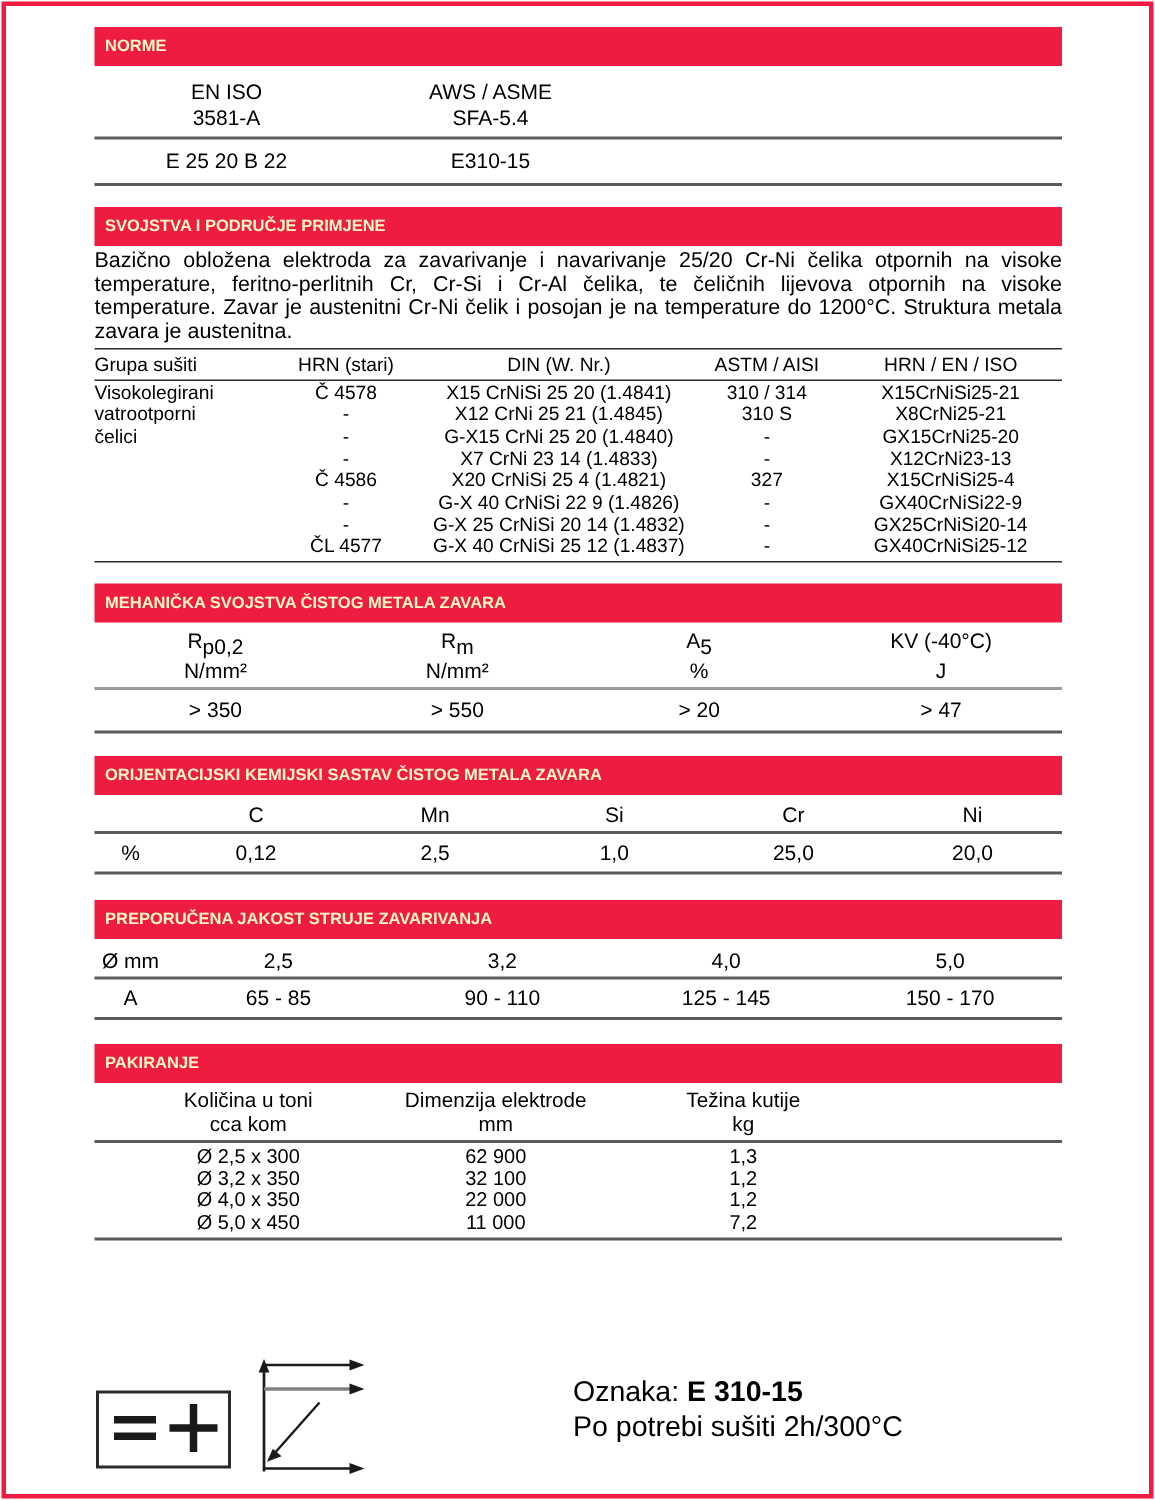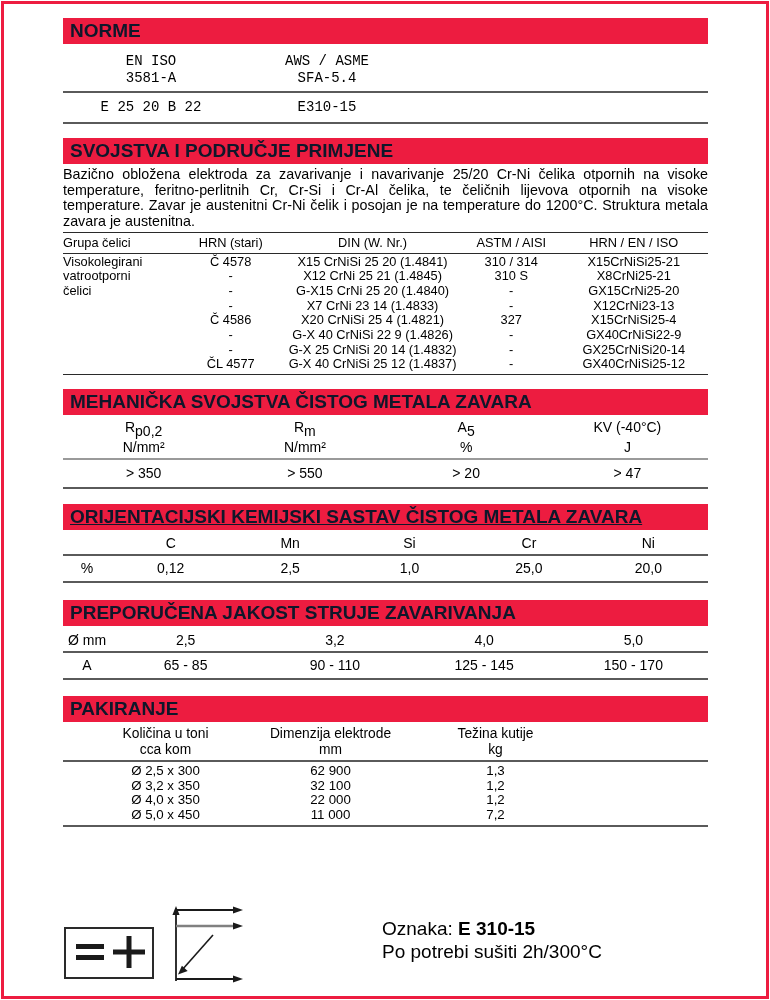--- a/index.html
+++ b/index.html
@@ -11,36 +11,36 @@
     border:3px solid #ED1C40;
     background:#fff;
     font-family:"Liberation Sans", sans-serif;
     color:#000;
     overflow:hidden;
   }
   .content {position:absolute; left:59px; top:14px; width:645px;}
 
   .bar {
     background:#ED1C40;
-    color:#0f172a;
+    color:#fef9c3;
     font-weight:bold;
-    font-size:19px;
+    font-size:11px;
     line-height:26px;
     height:26px;
     padding-left:7px;
     box-sizing:border-box;
   }
 
   .rule     {height:1px;  background:#2a2a2a;}
   .rule-md  {height:2px;  background:#5a5a5a;}
   .rule-gray{height:2px;  background:#9a9a9a;}
 
   
   .norme-head {display:flex; margin-top:9px; text-align:center; font-size:14px; line-height:16.5px;}
-  .ncol {width:176px;font-family:Liberation Mono, monospace;}
+  .ncol {width:176px;}
   .norme-head + .rule-md {margin-top:5px;}
   .norme-vals {display:flex; text-align:center; font-size:14px; padding:6px 0 7px;}
 
   
   .bar-svojstva {margin-top:14px;}
   .par {margin-top:3px; font-size:14.3px; line-height:15.7px; text-align:justify;}
   .par + .rule {margin-top:2px;}
   .steel {font-size:12.8px; line-height:14.7px;}
   .steel .hrow {display:flex; padding:3px 0 2px;}
   .steel .drow {display:flex;}
@@ -54,21 +54,21 @@
   
   .bar-meh {margin-top:14px;}
   .m-head {display:flex; margin-top:4px; text-align:center; font-size:14px; line-height:16px;}
   .m-col {width:25%;}
   .m-head + .rule-gray {margin-top:3px;}
   .m-vals {display:flex; text-align:center; font-size:14px; padding:5px 0 6px;}
   .m-vals .m-col {width:25%;}
   sub {font-size:14px;}
 
   
-  .bar-kem {margin-top:15px;text-decoration:underline;}
+  .bar-kem {margin-top:15px;}
   .k-row {display:flex; text-align:center; font-size:14px;}
   .k-head {margin-top:5px; padding-bottom:3px;}
   .k-vals {padding:4px 0 5px;}
   .lbl-cell {width:48px; text-align:center;}
   .k-cell {flex:1; text-align:center;}
 
   
   .bar-str {margin-top:17px;}
   .s-row {display:flex; text-align:center; font-size:14px;}
   .s-row1 {margin-top:6px; padding-bottom:3px;}
@@ -121,21 +121,21 @@
     </div>
     <div class="rule-md"></div>
 
     <div class="bar bar-svojstva">
       <span>SVOJSTVA I PODRUČJE PRIMJENE</span>
     </div>
     <div class="par">Bazično obložena elektroda za zavarivanje i navarivanje 25/20 Cr-Ni čelika otpornih na visoke temperature, feritno-perlitnih Cr, Cr-Si i Cr-Al čelika, te čeličnih lijevova otpornih na visoke temperature. Zavar je austenitni Cr-Ni čelik i posojan je na temperature do 1200°C. Struktura metala zavara je austenitna.</div>
     <div class="rule"></div>
     <div class="steel">
       <div class="hrow">
-        <div class="sc1">Grupa čelici</div>
+        <div class="sc1">Grupa sušiti</div>
         <div class="sc2">HRN (stari)</div>
         <div class="sc3">DIN (W. Nr.)</div>
         <div class="sc4">ASTM / AISI</div>
         <div class="sc5">HRN / EN / ISO</div>
       </div>
       <div class="rule"></div>
       <div class="drows">
         <div class="drow">
           <div class="sc1">Visokolegirani</div>
           <div class="sc2">Č 4578</div>

